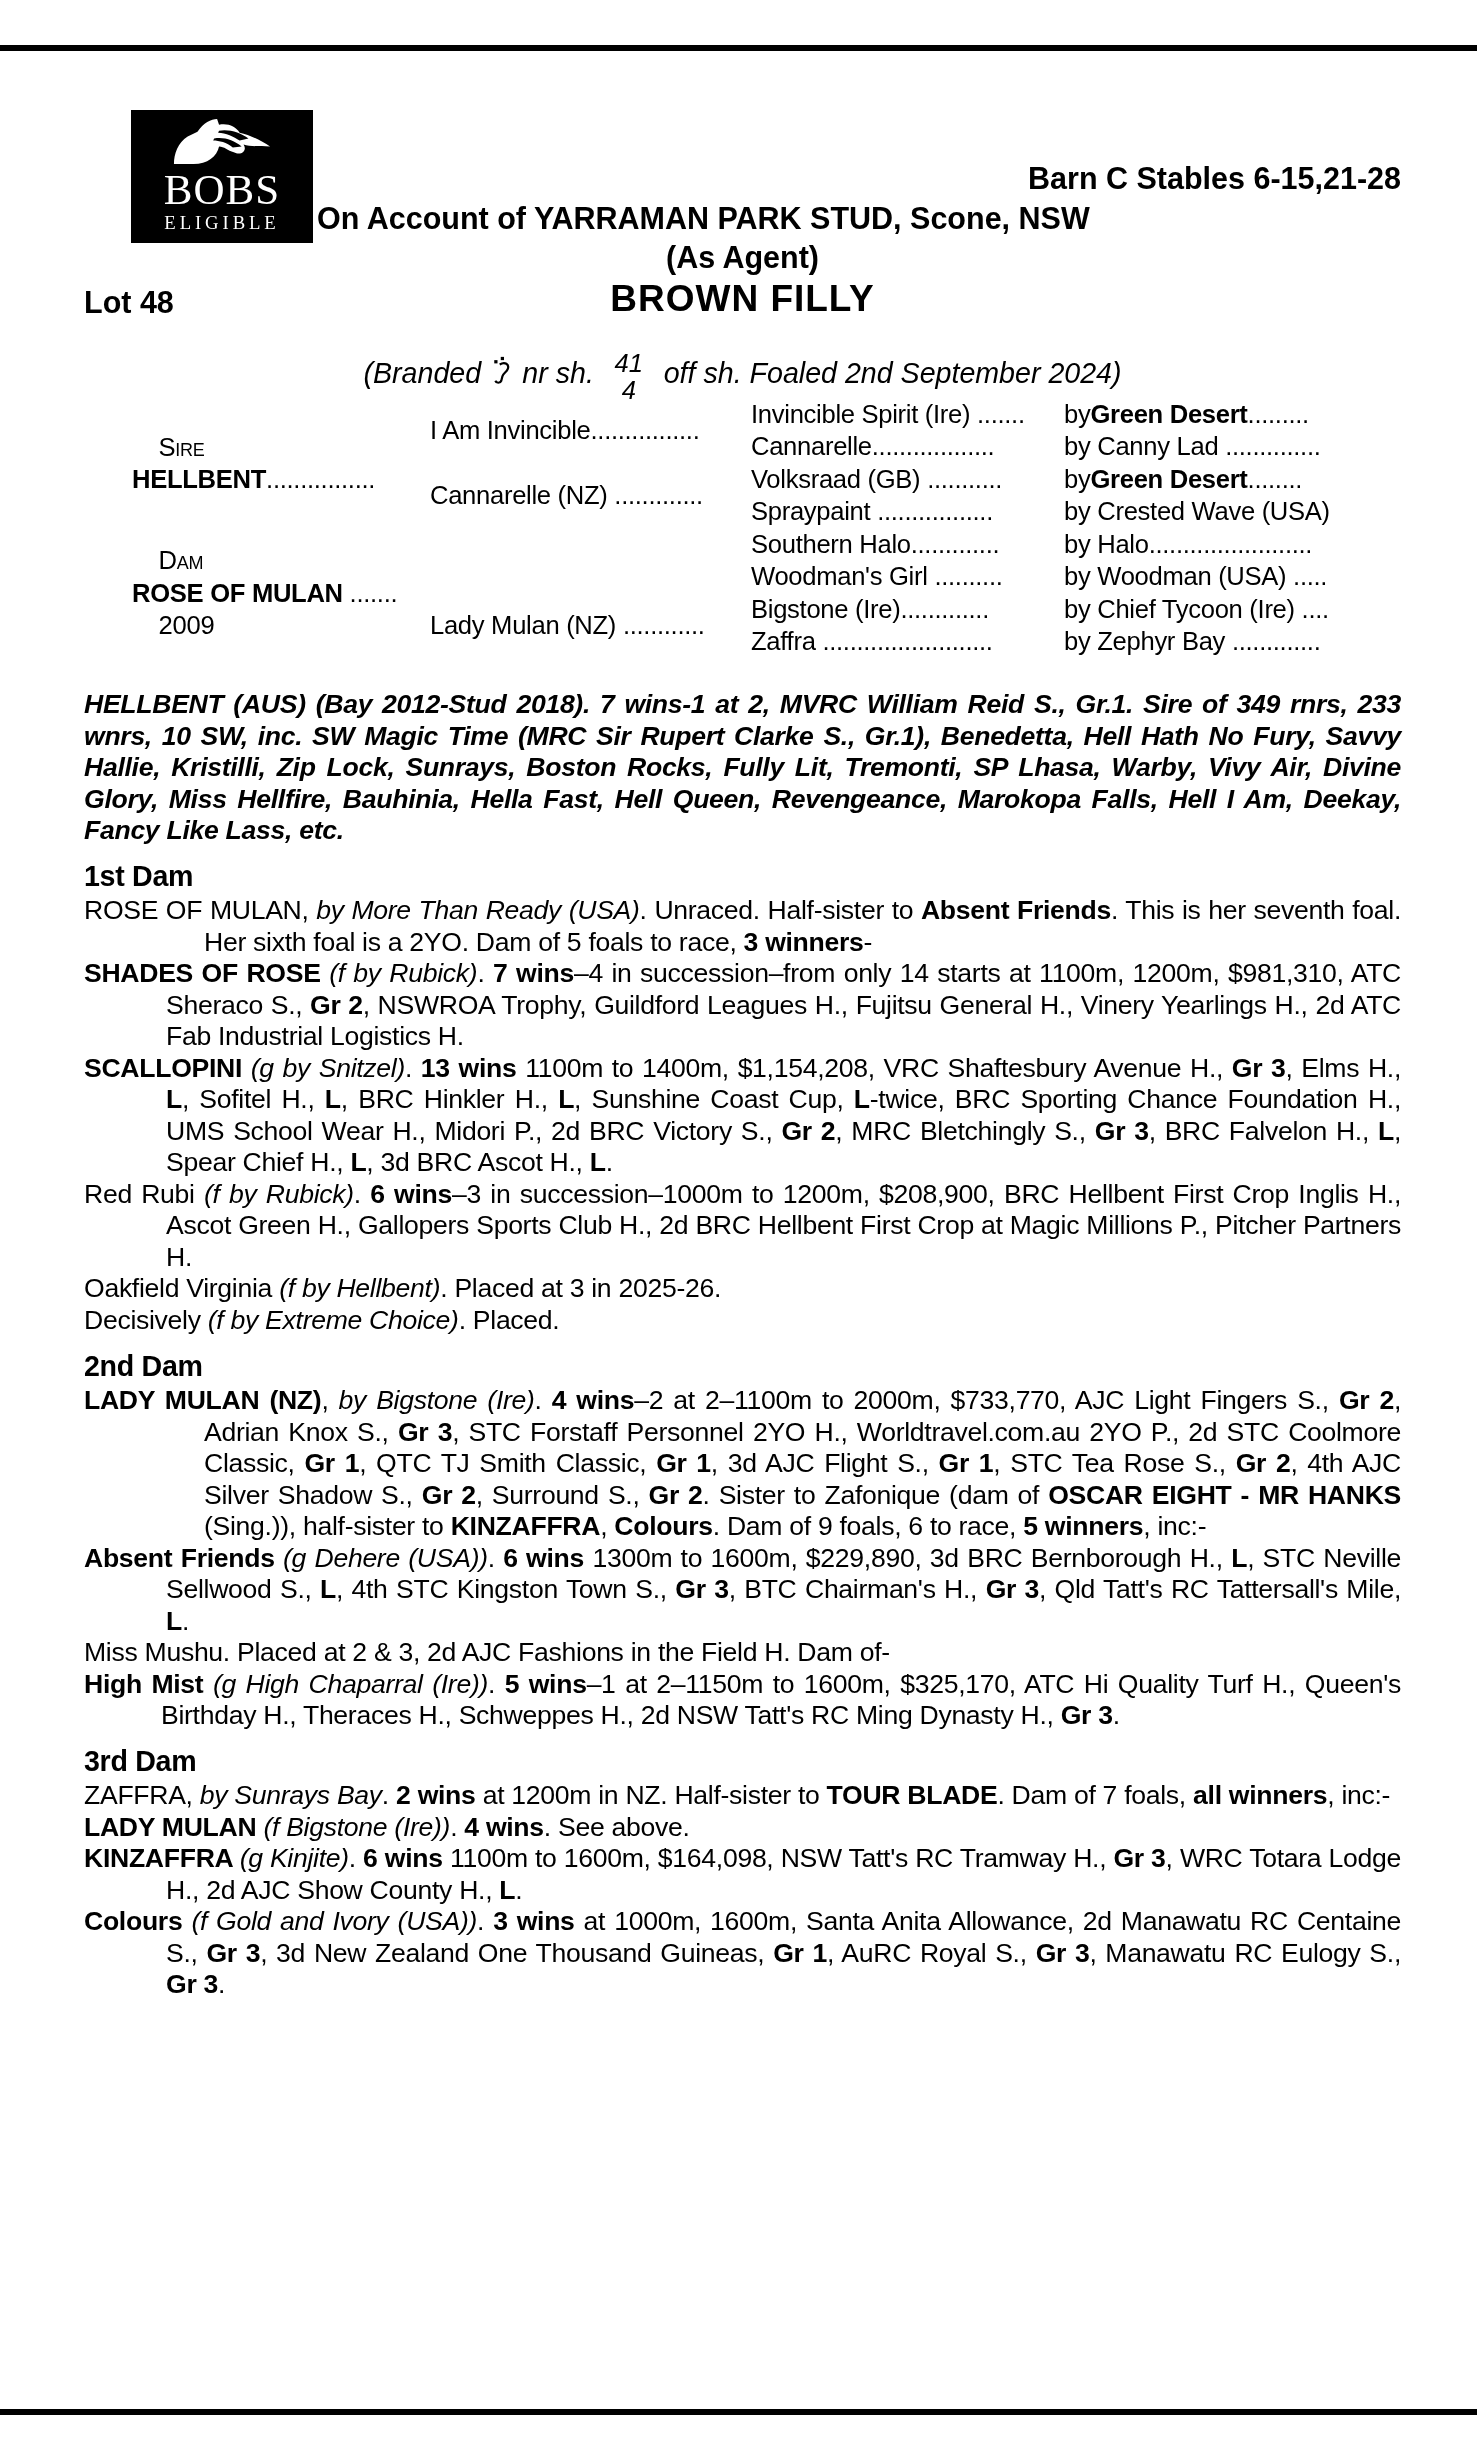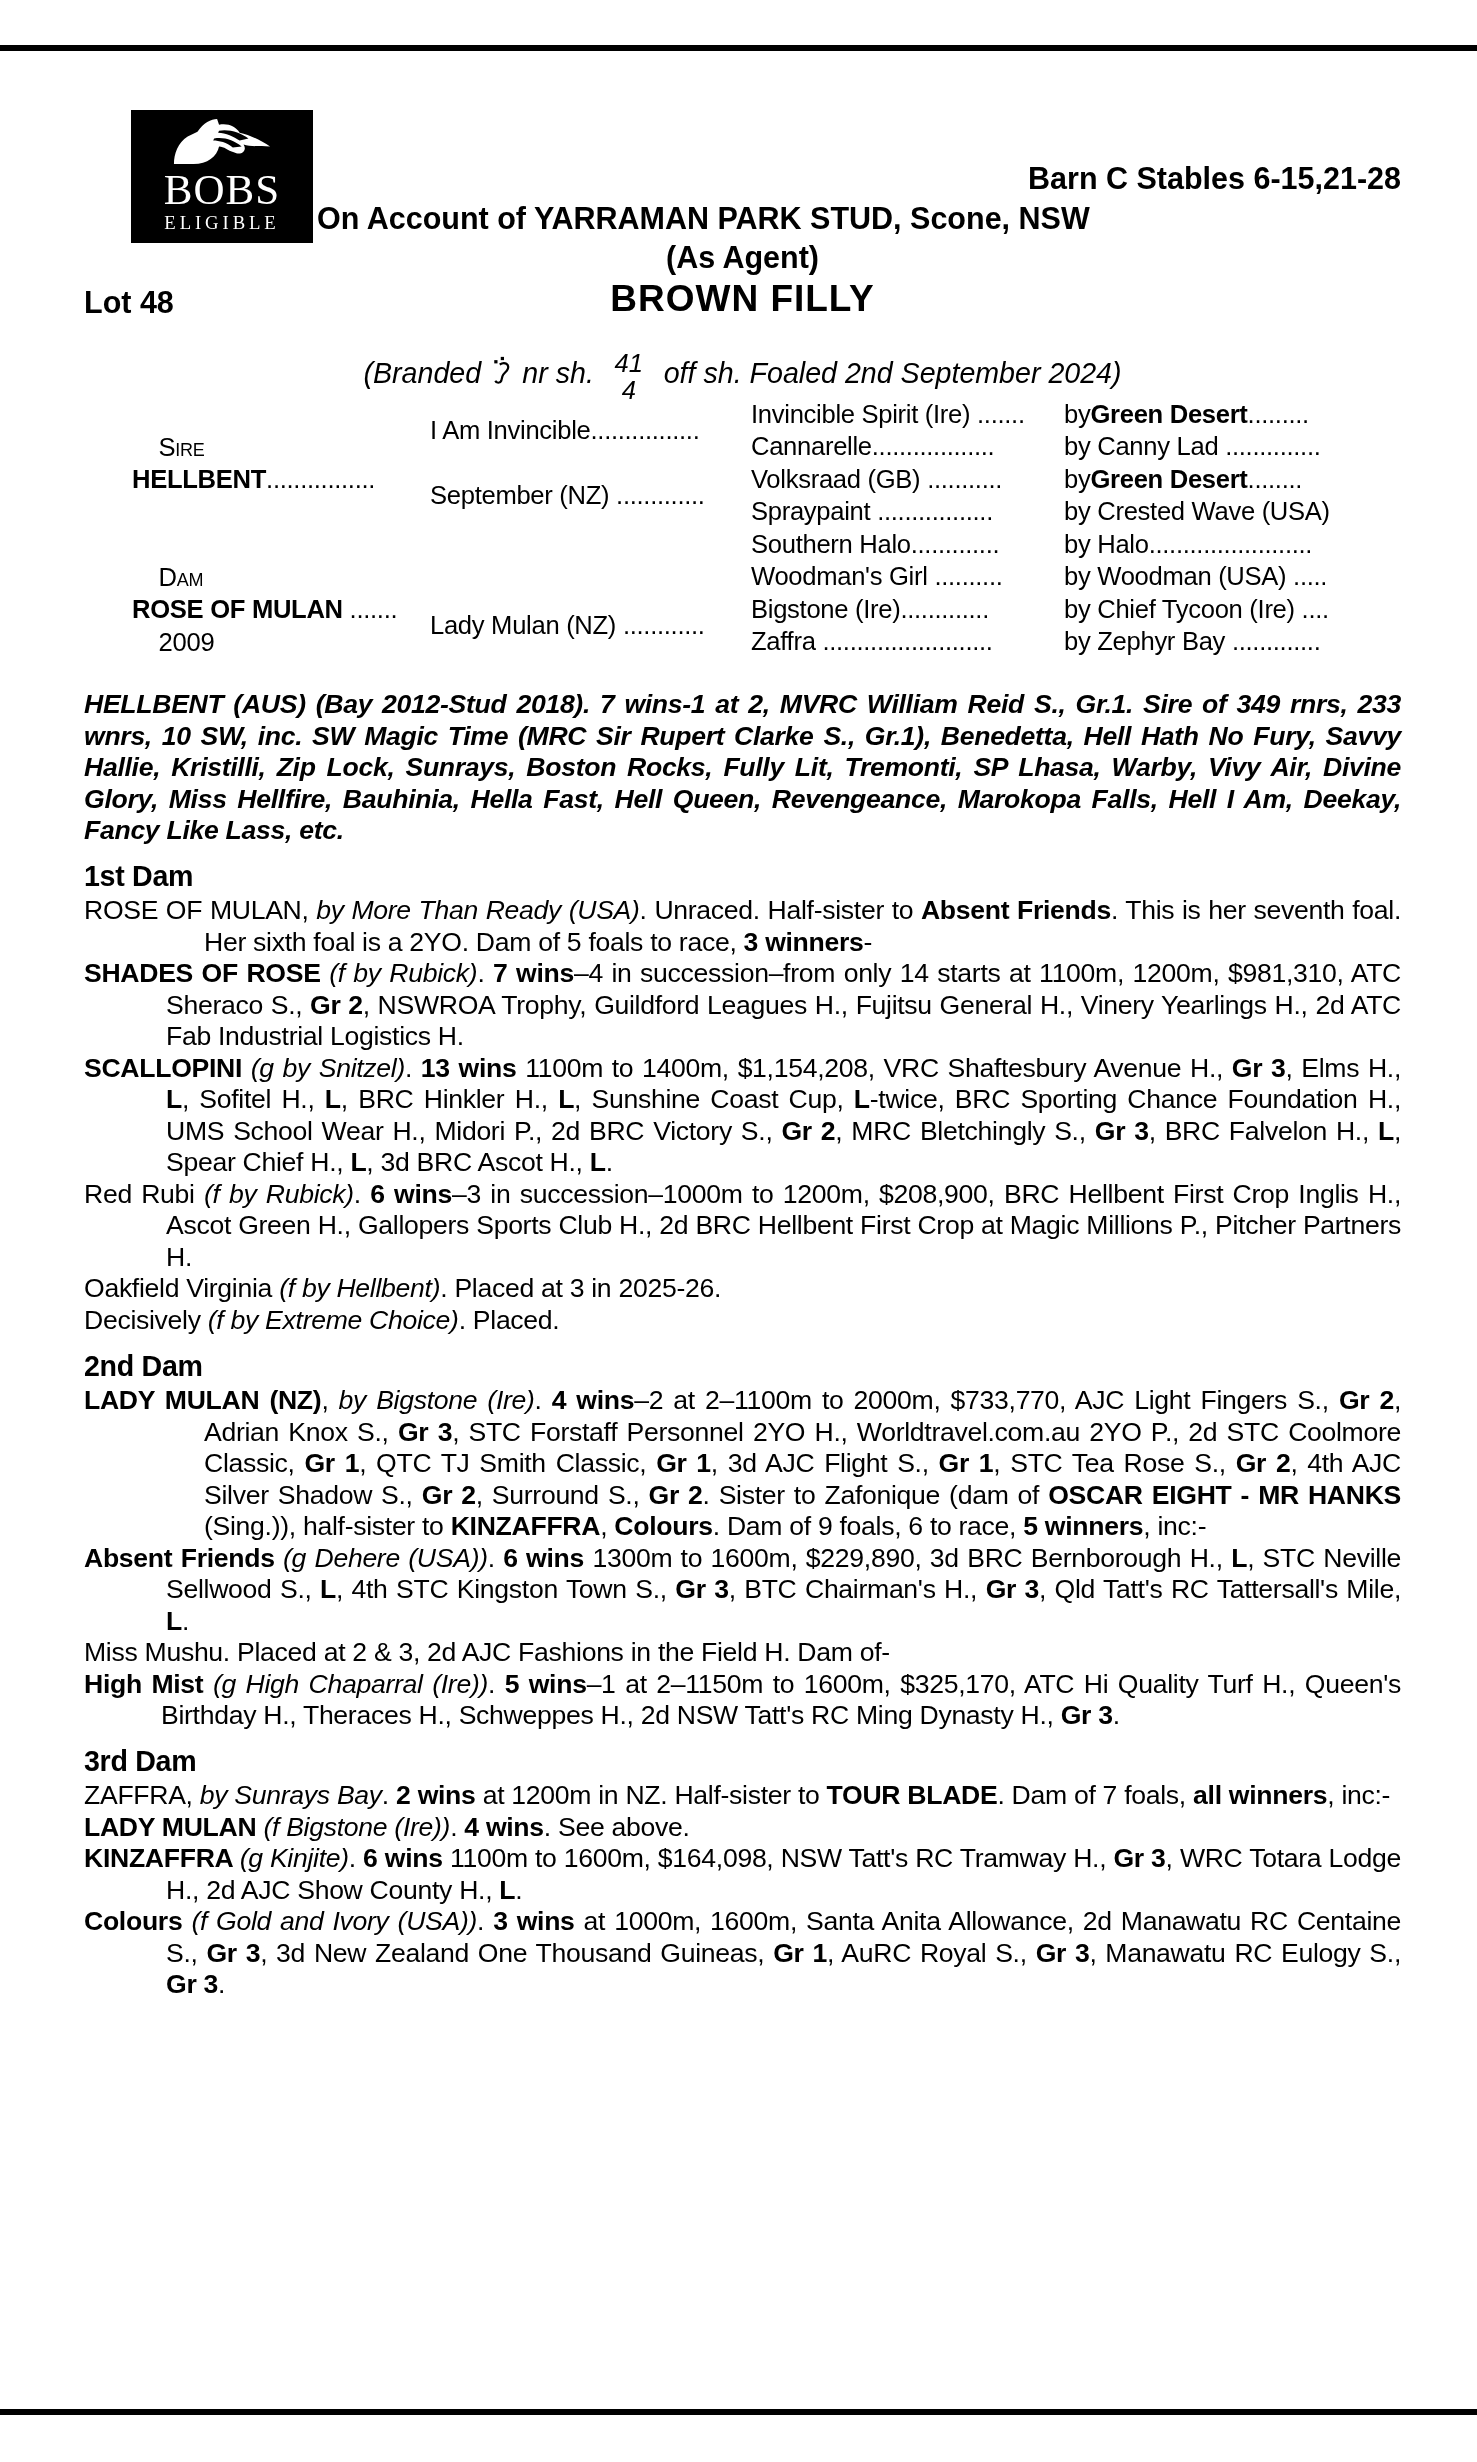--- a/index.html
+++ b/index.html
@@ -101,28 +101,28 @@
       </span>
       <span>off sh. Foaled 2nd September 2024)</span>
     </div>
 
     <div class="pedigree">
 
       <div class="ped-c1" style="grid-column:1; grid-row:1/5;">
         <div class="ped-label">Sire</div>
         <div class="ped-name"><b>HELLBENT</b><span>................</span></div>
       </div>
-      <div class="ped-c1" style="grid-column:1; grid-row:5/9;justify-content:flex-end;">
+      <div class="ped-c1" style="grid-column:1; grid-row:5/9;">
         <div class="ped-label">Dam</div>
         <div class="ped-name"><b>ROSE OF MULAN</b><span> .......</span></div>
         <div class="ped-year">2009</div>
       </div>
 
       <div class="ped-c2" style="grid-column:2; grid-row:1/3;">I Am Invincible................</div>
-      <div class="ped-c2" style="grid-column:2; grid-row:3/5;">September (NZ) .............</div>
+      <div class="ped-c2" style="grid-column:2; grid-row:3/5;">Cannarelle (NZ) .............</div>
       <div class="ped-c2" style="grid-column:2; grid-row:7/9;">Lady Mulan (NZ) ............</div>
 
       <div class="ped-c3" style="grid-column:3; grid-row:1;">Invincible Spirit (Ire) .......</div>
       <div class="ped-c3" style="grid-column:3; grid-row:2;">Cannarelle..................</div>
       <div class="ped-c3" style="grid-column:3; grid-row:3;">Volksraad (GB) ...........</div>
       <div class="ped-c3" style="grid-column:3; grid-row:4;">Spraypaint .................</div>
       <div class="ped-c3" style="grid-column:3; grid-row:5;">Southern Halo.............</div>
       <div class="ped-c3" style="grid-column:3; grid-row:6;">Woodman's Girl ..........</div>
       <div class="ped-c3" style="grid-column:3; grid-row:7;">Bigstone (Ire).............</div>
       <div class="ped-c3" style="grid-column:3; grid-row:8;">Zaffra .........................</div>

